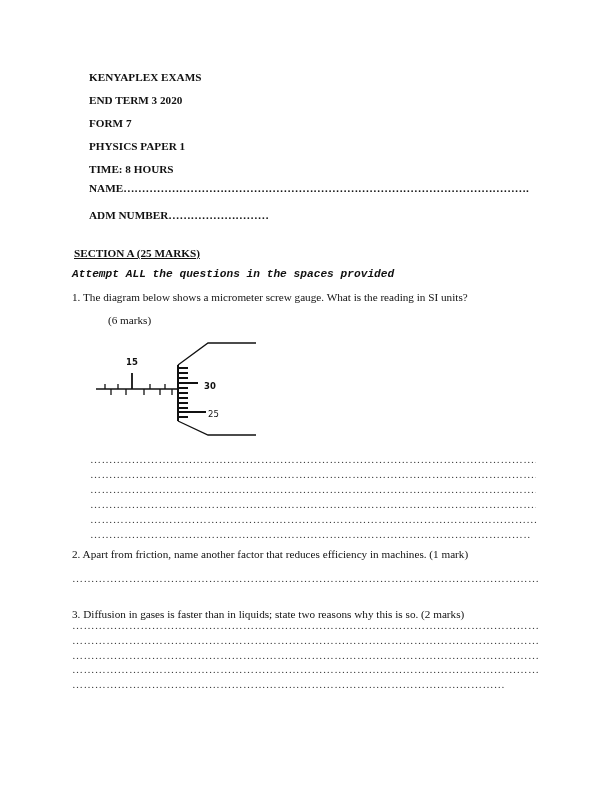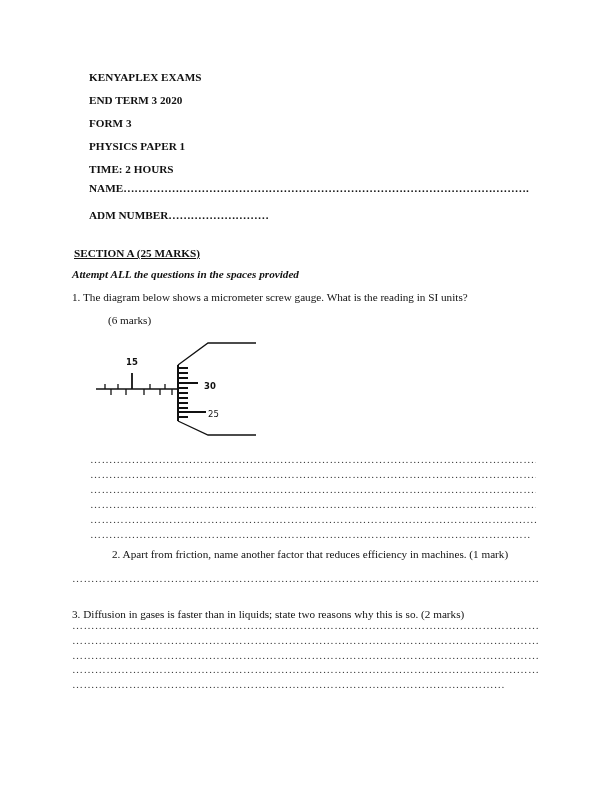--- a/index.html
+++ b/index.html
@@ -2,32 +2,32 @@
 <html><head>
   <meta charset="utf-8">
   <style>
     html, body { margin: 0; padding: 0; background: #ffffff; }
     body { width: 612px; height: 792px; position: relative; overflow: hidden;
            font-family: "Liberation Serif", serif; color: #111111; }
     .abs { position: absolute; white-space: nowrap; }
     .hdr { font-weight: bold; font-size: 11.2px; left: 72px; letter-spacing: 0px; margin-left: 17px; }
     .body-text { font-size: 11.2px; }
     .section { font-weight: bold; font-size: 11.2px; text-decoration: underline; left: 74px; }
-    .instr { font-weight: bold; font-style: italic; font-size: 11.2px; left: 72px; }
+    .instr { font-weight: bold; font-style: italic; font-size: 11.2px; left: 72px; font-family: Liberation Mono, monospace; }
     .dots { font-size: 11px; color: #333; overflow: hidden; letter-spacing: 0.4px; }
     svg { position: absolute; }
   </style>
 </head>
 <body>
 
 <div class="abs hdr" style="top:71px;">KENYAPLEX EXAMS</div>
 <div class="abs hdr" style="top:94px;">END TERM 3 2020</div>
-<div class="abs hdr" style="top:117px;">FORM 3</div>
+<div class="abs hdr" style="top:117px;">FORM 7</div>
 <div class="abs hdr" style="top:140px;">PHYSICS PAPER 1</div>
-<div class="abs hdr" style="top:163px;">TIME: 2 HOURS</div>
+<div class="abs hdr" style="top:163px;">TIME: 8 HOURS</div>
 <div class="abs hdr" style="top:182px; width:462px; overflow:hidden;">NAME……………………………………………………………………………………………….</div>
 <div class="abs hdr" style="top:209px;">ADM NUMBER………………………</div>
 
 <div class="abs section" style="top:247px;">SECTION A (25 MARKS)</div>
 <div class="abs instr" style="top:268px;">Attempt ALL the questions in the spaces provided</div>
 
 <div class="abs body-text" style="top:291px; left:72px;">1. The diagram below shows a micrometer screw gauge. What is the reading in SI units?</div>
 <div class="abs body-text" style="top:314px; left:108px;">(6 marks)</div>
 
 <svg style="left:90px; top:335px;" width="180" height="110" viewBox="0 0 180 110">
@@ -71,21 +71,21 @@
   <text x="118" y="82" font-family="DejaVu Sans, sans-serif" font-size="8.5" fill="#111">25</text>
 </svg>
 
 <div class="abs dots" style="top:453px; left:90px; width:446px;">…………………………………………………………………………………………………………</div>
 <div class="abs dots" style="top:468px; left:90px; width:446px;">…………………………………………………………………………………………………………</div>
 <div class="abs dots" style="top:483px; left:90px; width:446px;">…………………………………………………………………………………………………………</div>
 <div class="abs dots" style="top:498px; left:90px; width:446px;">…………………………………………………………………………………………………………</div>
 <div class="abs dots" style="top:513px; left:90px; width:448px;">……………….……………………………………………………………………………………………</div>
 <div class="abs dots" style="top:528px; left:90px; width:440px;">………………………………………………………………………………………………………..</div>
 
-<div class="abs body-text" style="top:548px; left:72px;margin-left:40px;">2. Apart from friction, name another factor that reduces efficiency in machines. (1 mark)</div>
+<div class="abs body-text" style="top:548px; left:72px;">2. Apart from friction, name another factor that reduces efficiency in machines. (1 mark)</div>
 <div class="abs dots" style="top:572px; left:72px; width:468px;">…………………………………………………………………………………………………………………</div>
 
 <div class="abs body-text" style="top:608px; left:72px;">3. Diffusion in gases is faster than in liquids; state two reasons why this is so. (2 marks)</div>
 <div class="abs dots" style="top:619px; left:72px; width:468px;">…………………………………………………………………………………………………………………</div>
 <div class="abs dots" style="top:634px; left:72px; width:468px;">…………………………………………………………………………………………………………………</div>
 <div class="abs dots" style="top:649px; left:72px; width:468px;">…………………………………………………………………………………………………………………</div>
 <div class="abs dots" style="top:663px; left:72px; width:468px;">…………………………………………………………………………………………………………………</div>
 <div class="abs dots" style="top:678px; left:72px; width:446px;">……………………………………………………………………………………………………</div>
 
 </body></html>

